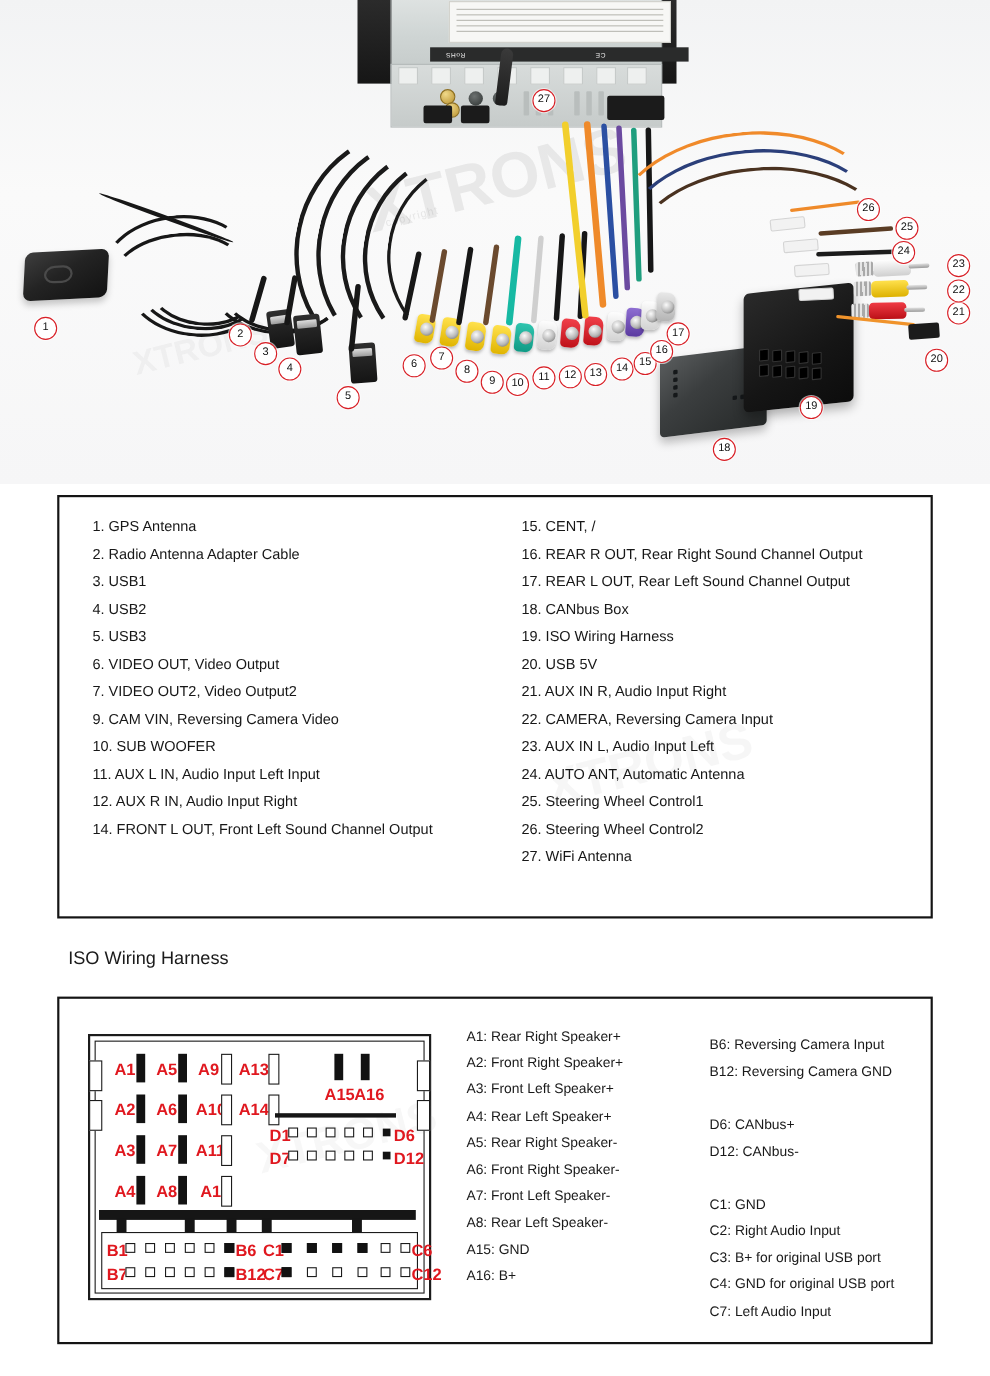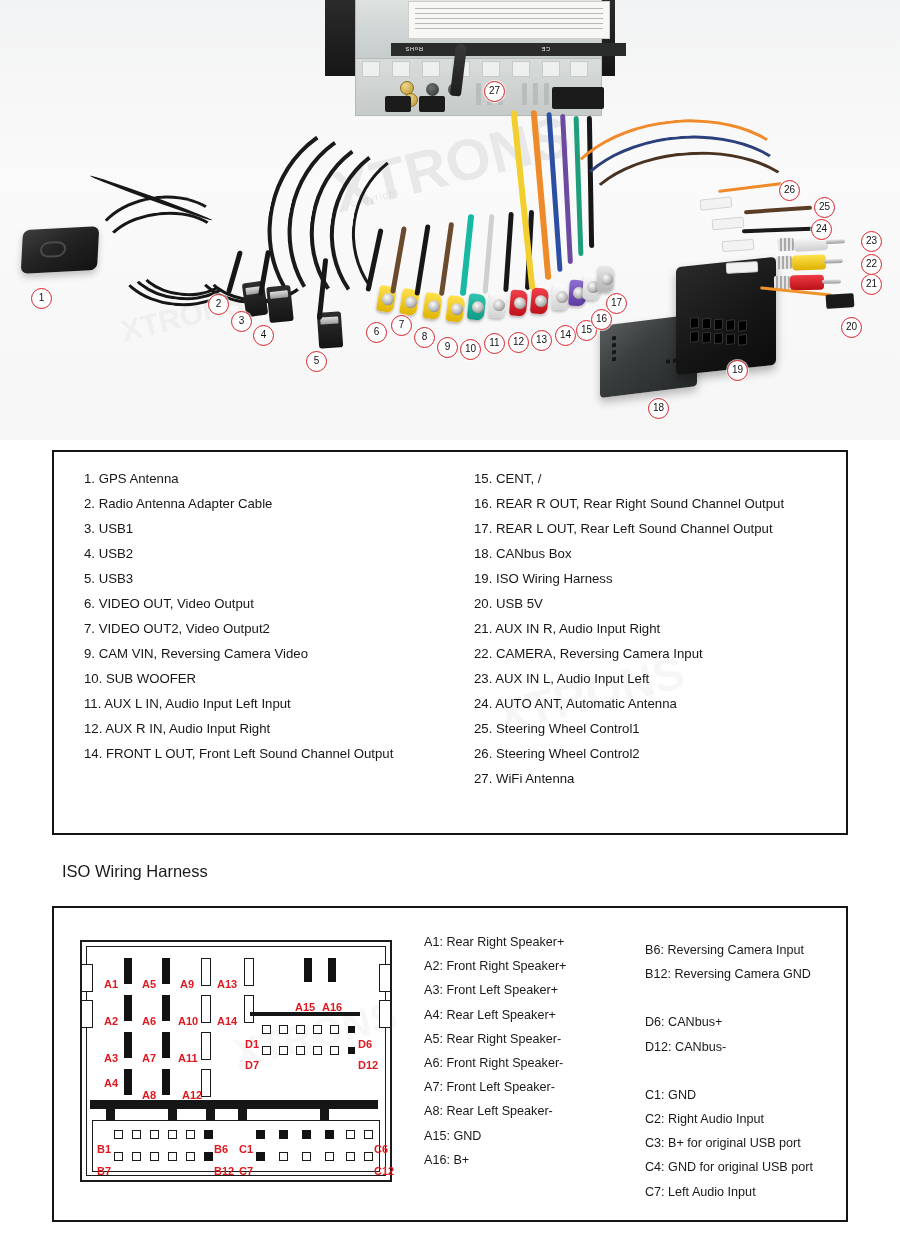--- a/index.html
+++ b/index.html
@@ -187,22 +187,22 @@
   
   .conn{
     position:absolute;left:26px;top:32px;width:312px;height:242px;
     border:2px solid #1b1b1b;background:#fff;box-sizing:border-box;
   }
   .conn-inner{
     position:absolute;left:4px;top:4px;right:4px;bottom:4px;
     border:1px solid #1b1b1b;box-sizing:border-box;
   }
   .pinlbl{
-    position:absolute;color:#e0181f;font-size:11px;font-weight:700;
-    font-family:"Liberation Sans", sans-serif;line-height:11px;margin-top:12px;
+    position:absolute;color:#e0181f;font-size:15px;font-weight:700;
+    font-family:"Liberation Sans", sans-serif;line-height:11px;
   }
   .bar{position:absolute;width:8px;height:26px;}
   .bar.fill{background:#121212;}
   .bar.open{background:#fff;border:1.4px solid #1b1b1b;}
   .sidetab{position:absolute;width:10px;height:26px;background:#fff;border:1.4px solid #1b1b1b;}
   .sq{position:absolute;width:9px;height:9px;box-sizing:border-box;}
   .sq.open{background:#fff;border:1.4px solid #1b1b1b;}
   .sq.fill{background:#121212;border:1px solid #121212;}
   .sqs{position:absolute;width:7px;height:7px;background:#121212;}
   .railh{position:absolute;background:#161616;}
@@ -470,21 +470,21 @@
     <div class="pinlbl" style="left:135px;top:62px;">A14</div>
     <div class="bar open" style="left:162px;top:53px;"></div>
 
     <div class="pinlbl" style="left:22px;top:99px;">A3</div>
     <div class="bar fill" style="left:42px;top:90px;"></div>
     <div class="pinlbl" style="left:60px;top:99px;">A7</div>
     <div class="bar fill" style="left:80px;top:90px;"></div>
     <div class="pinlbl" style="left:96px;top:99px;">A11</div>
     <div class="bar open" style="left:119px;top:90px;"></div>
 
-    <div class="pinlbl" style="left:22px;top:124px;text-align:right;">A4</div>
+    <div class="pinlbl" style="left:22px;top:136px;text-align:right;">A4</div>
     <div class="bar fill" style="left:42px;top:127px;"></div>
     <div class="pinlbl" style="left:60px;top:136px;">A8</div>
     <div class="bar fill" style="left:80px;top:127px;"></div>
     <div class="pinlbl" style="left:100px;top:136px;">A12</div>
     <div class="bar open" style="left:119px;top:127px;"></div>
 
     <div class="bar fill" style="left:222px;top:16px;height:24px;"></div>
     <div class="bar fill" style="left:246px;top:16px;height:24px;"></div>
     <div class="pinlbl" style="left:213px;top:48px;">A15</div>
     <div class="pinlbl" style="left:240px;top:48px;">A16</div>

